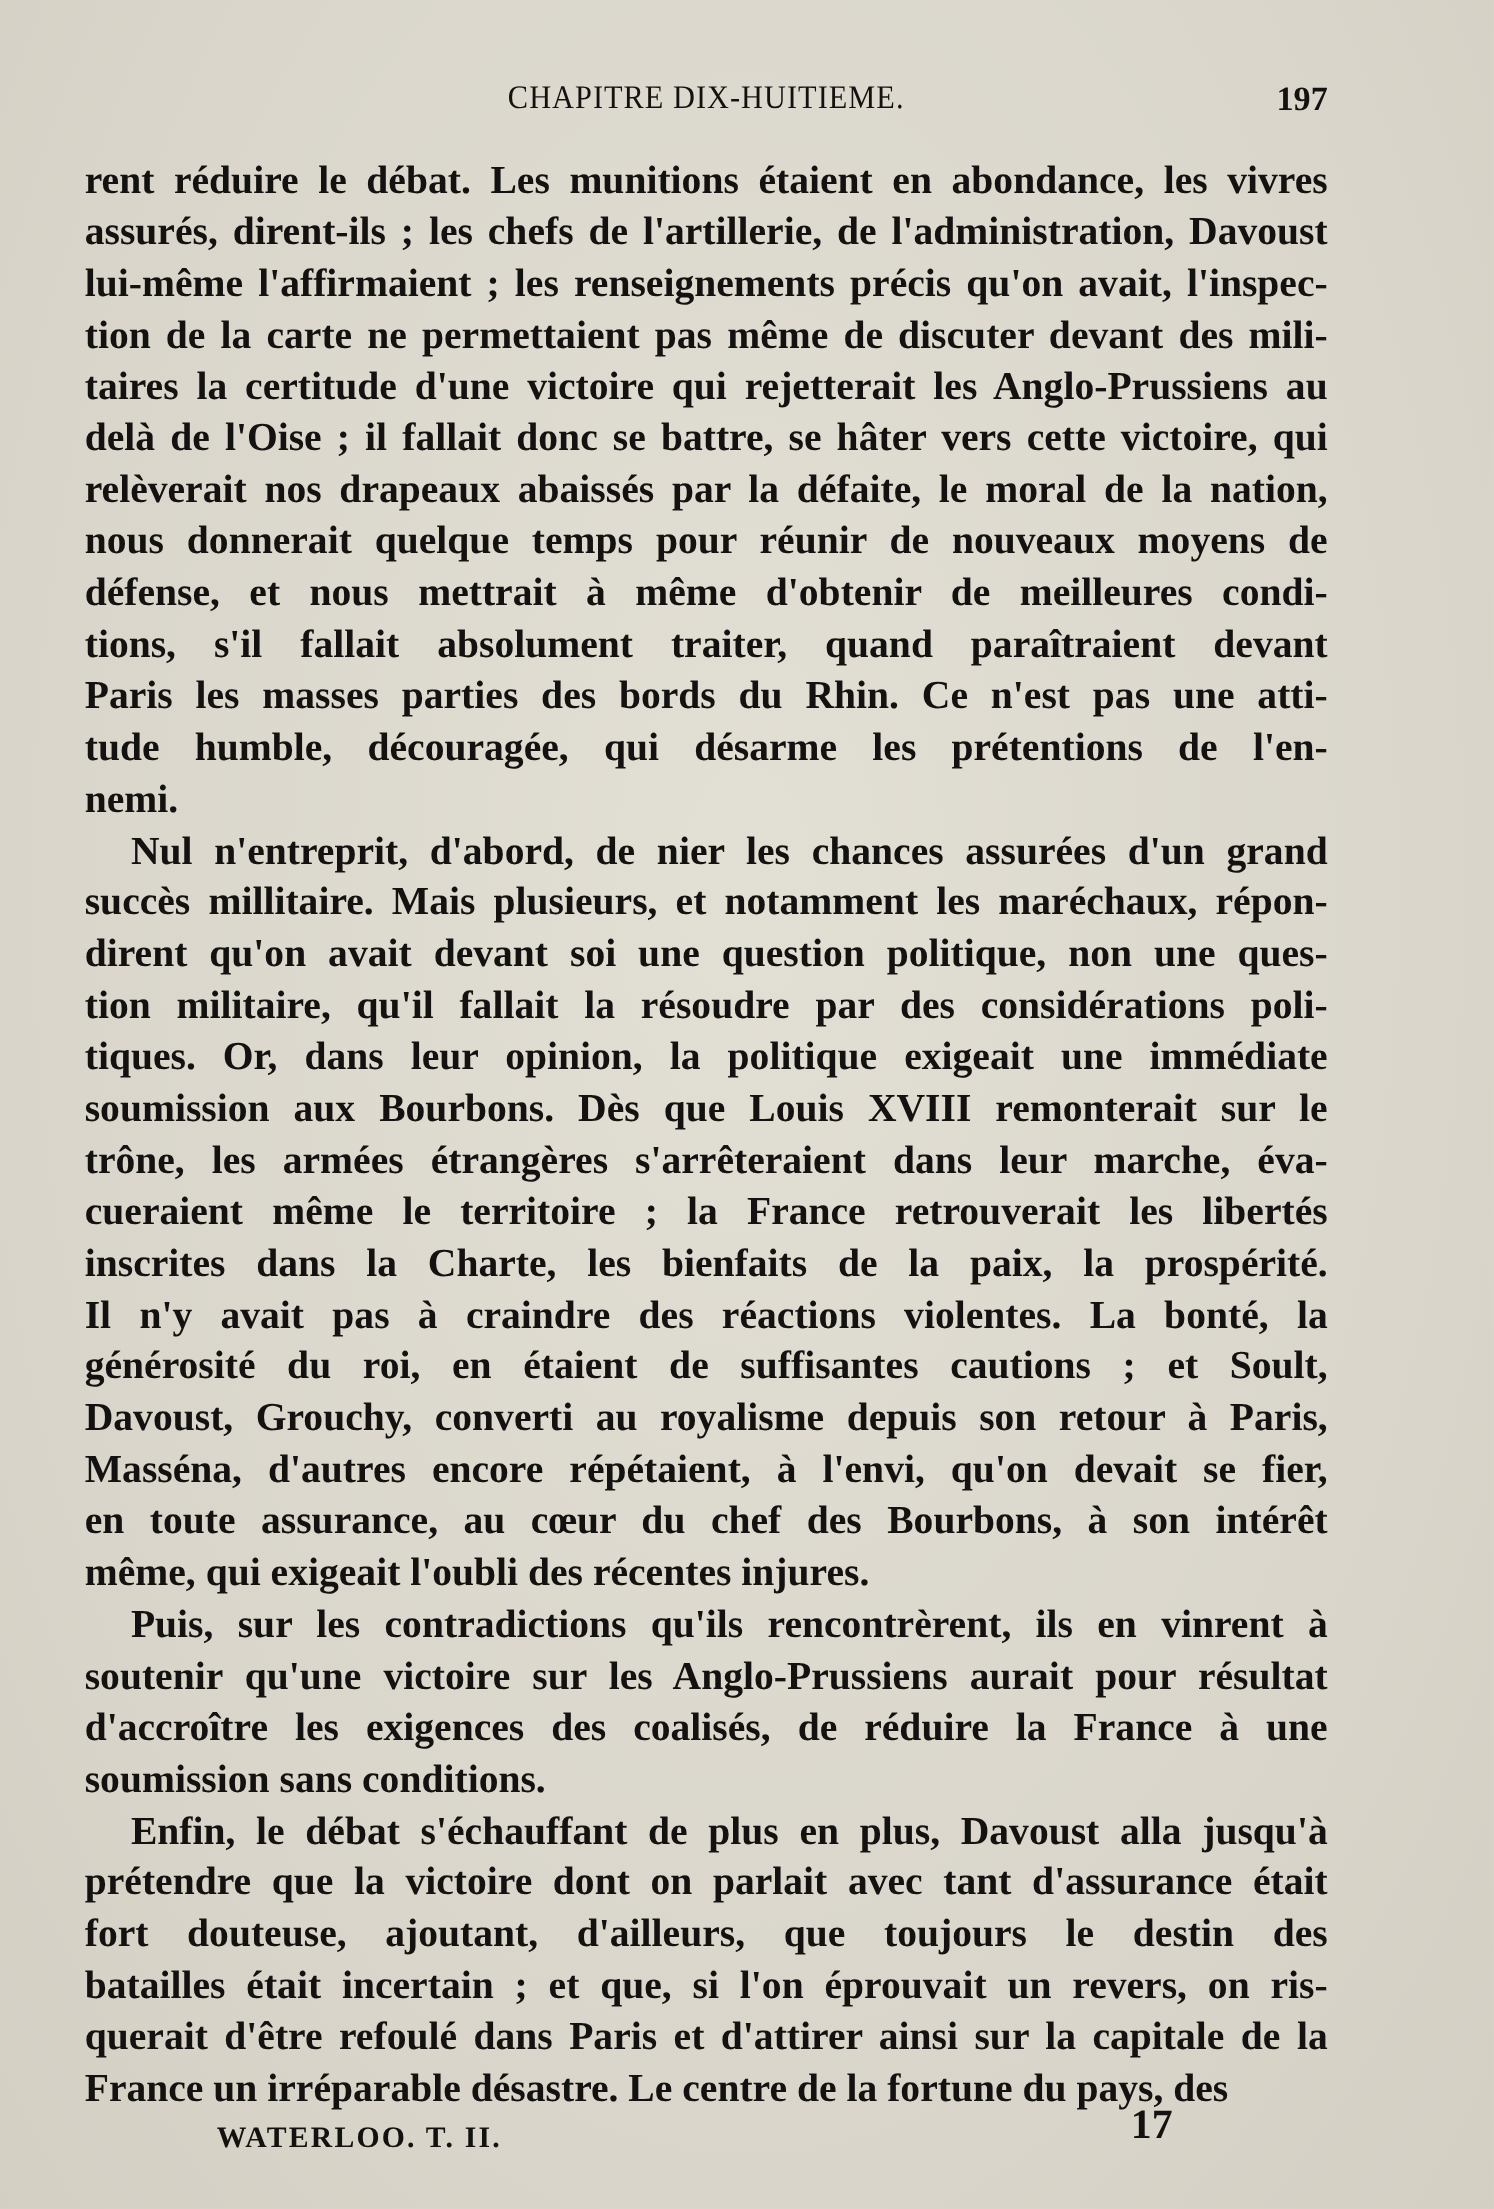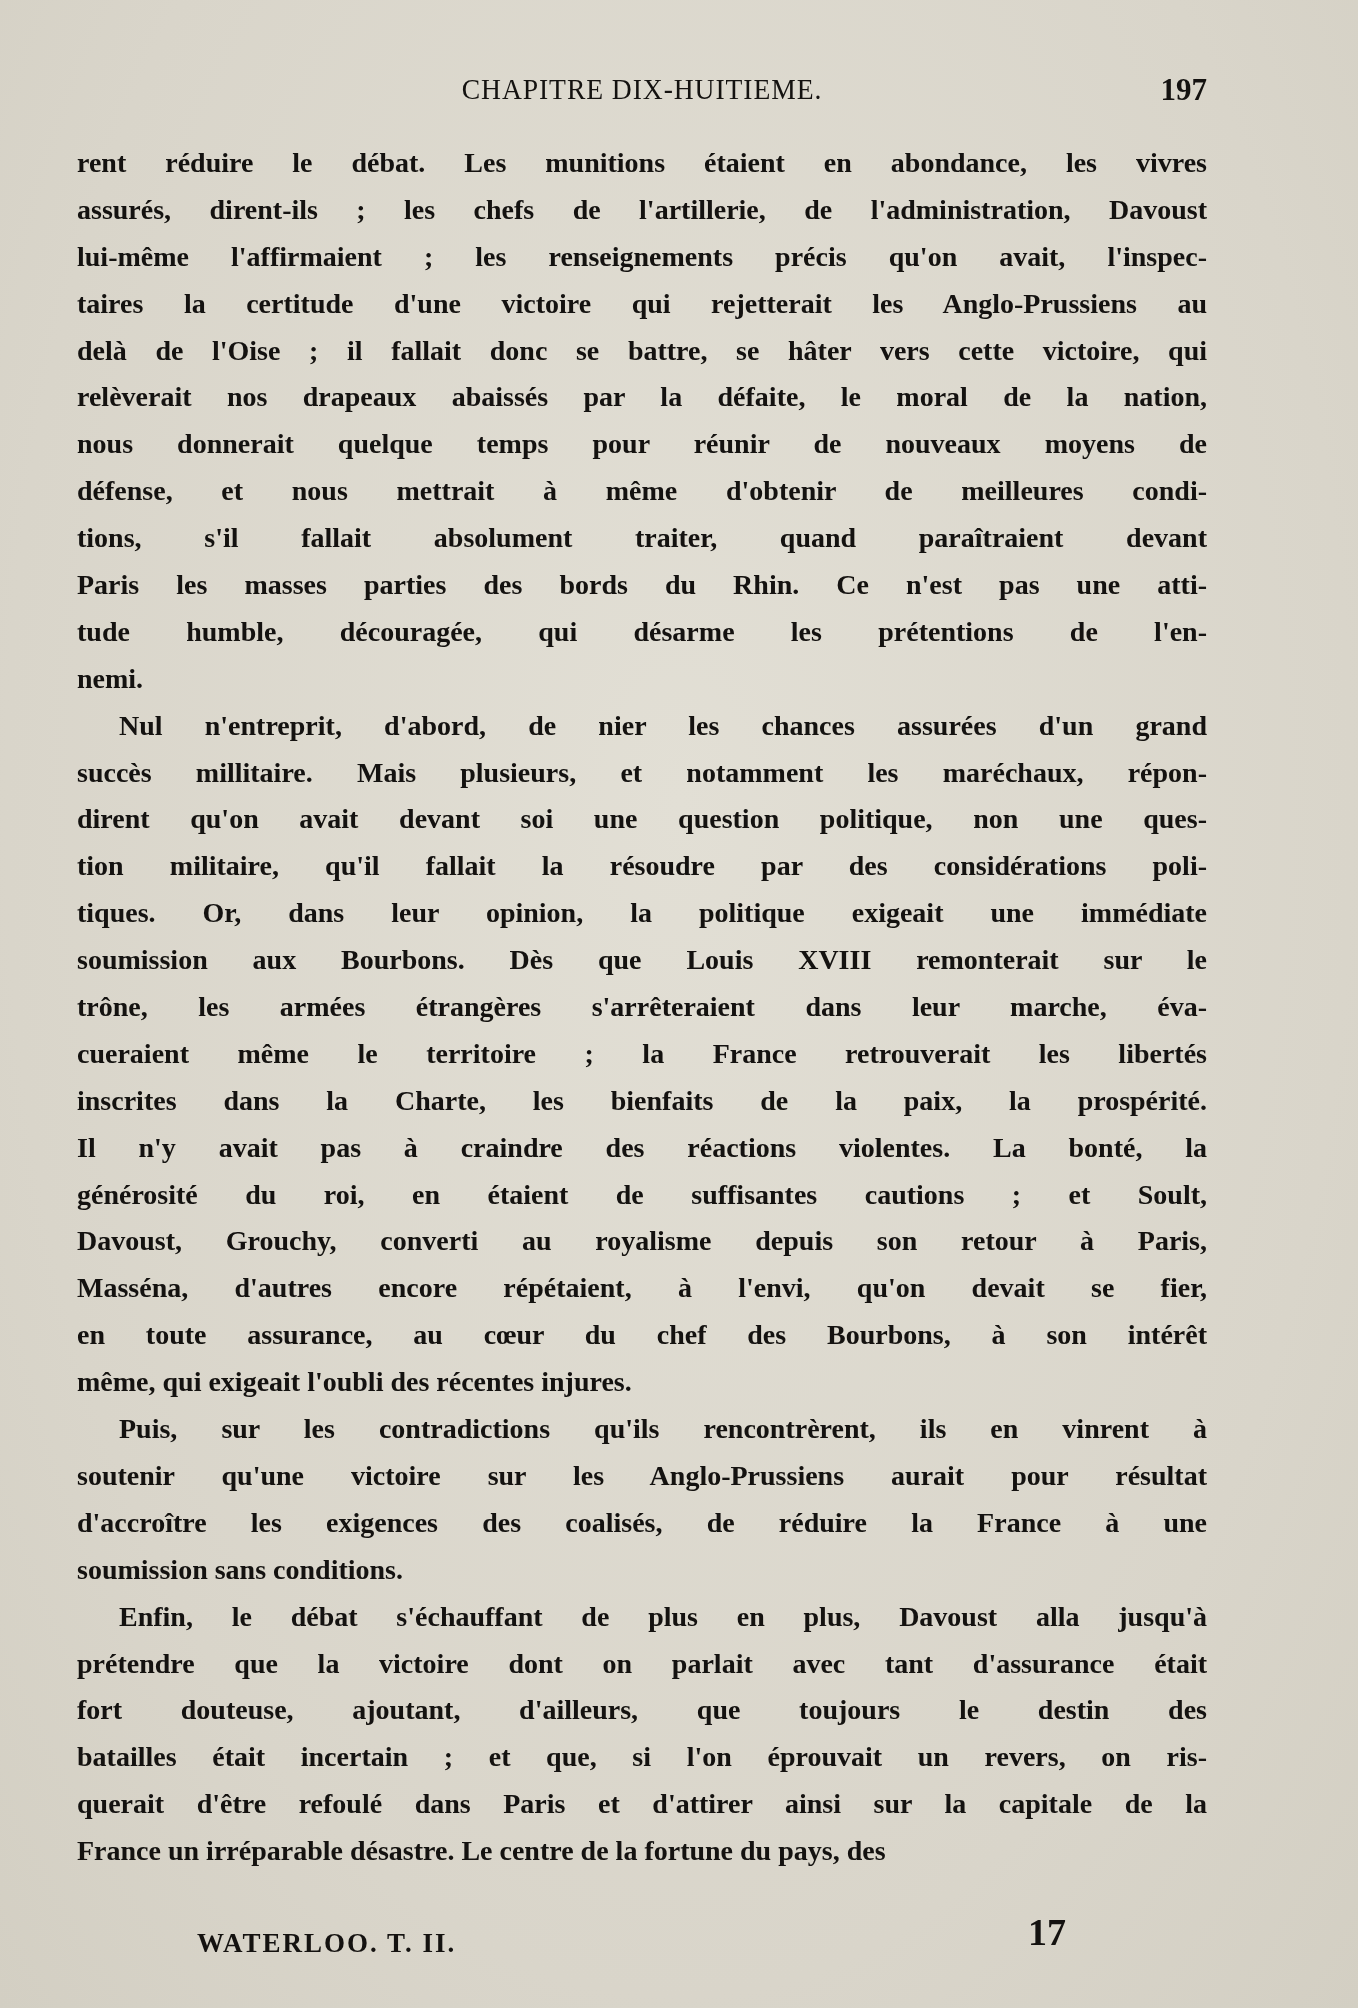--- a/index.html
+++ b/index.html
@@ -48,21 +48,21 @@
     }
     .body-text {
       position: absolute;
       top: 140px;
       left: 77px;
       width: 1130px;
     }
     .line {
       height: 46.9px;
       line-height: 46.9px;
-      font-size: 28px;
+      font-size: 36px;
       font-weight: bold;
       white-space: nowrap;
       text-align: justify;
       text-align-last: justify;
       overflow: hidden;
     }
     .line.last {
       text-align-last: left;
     }
     .line.indent {
@@ -91,20 +91,21 @@
   <div class="running-head">
     <div class="running-title">CHAPITRE DIX-HUITIEME.</div>
     <div class="page-number">197</div>
   </div>
 
   <div class="body-text" id="body-text">
       <div>
         <div class="line">rent réduire le débat. Les munitions étaient en abondance, les vivres</div>
         <div class="line">assurés, dirent-ils ; les chefs de l'artillerie, de l'administration, Davoust</div>
         <div class="line">lui-même l'affirmaient ; les renseignements précis qu'on avait, l'inspec-</div>
+        <div class="line">tion de la carte ne permettaient pas même de discuter devant des mili-</div>
         <div class="line">taires la certitude d'une victoire qui rejetterait les Anglo-Prussiens au</div>
         <div class="line">delà de l'Oise ; il fallait donc se battre, se hâter vers cette victoire, qui</div>
         <div class="line">relèverait nos drapeaux abaissés par la défaite, le moral de la nation,</div>
         <div class="line">nous donnerait quelque temps pour réunir de nouveaux moyens de</div>
         <div class="line">défense, et nous mettrait à même d'obtenir de meilleures condi-</div>
         <div class="line">tions, s'il fallait absolument traiter, quand paraîtraient devant</div>
         <div class="line">Paris les masses parties des bords du Rhin. Ce n'est pas une atti-</div>
         <div class="line">tude humble, découragée, qui désarme les prétentions de l'en-</div>
         <div class="line last">nemi.</div>
       </div>

